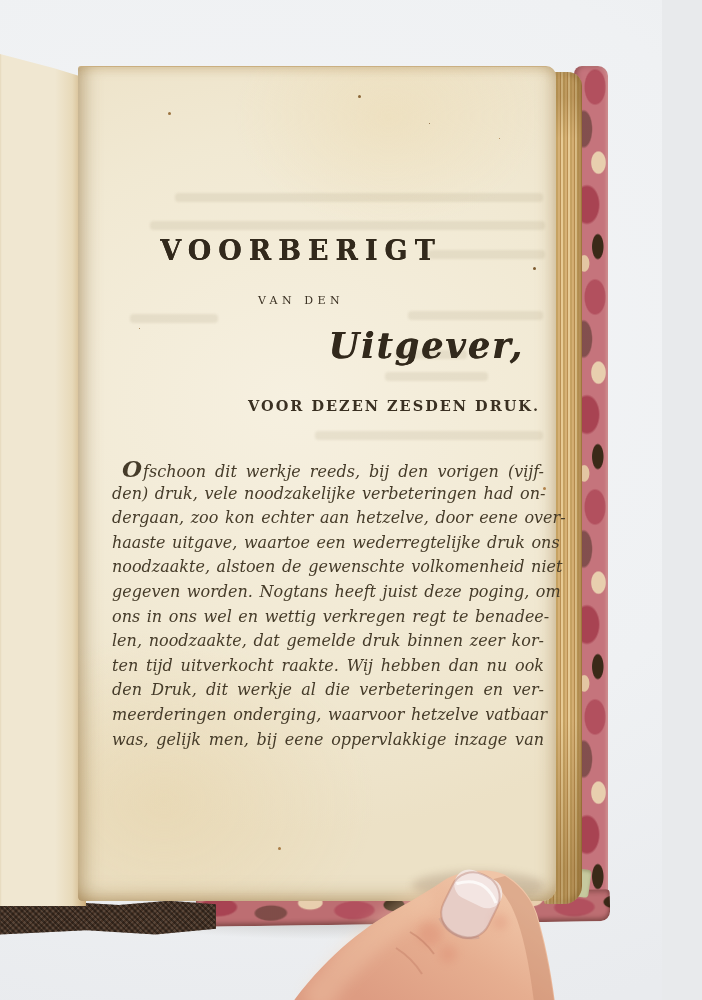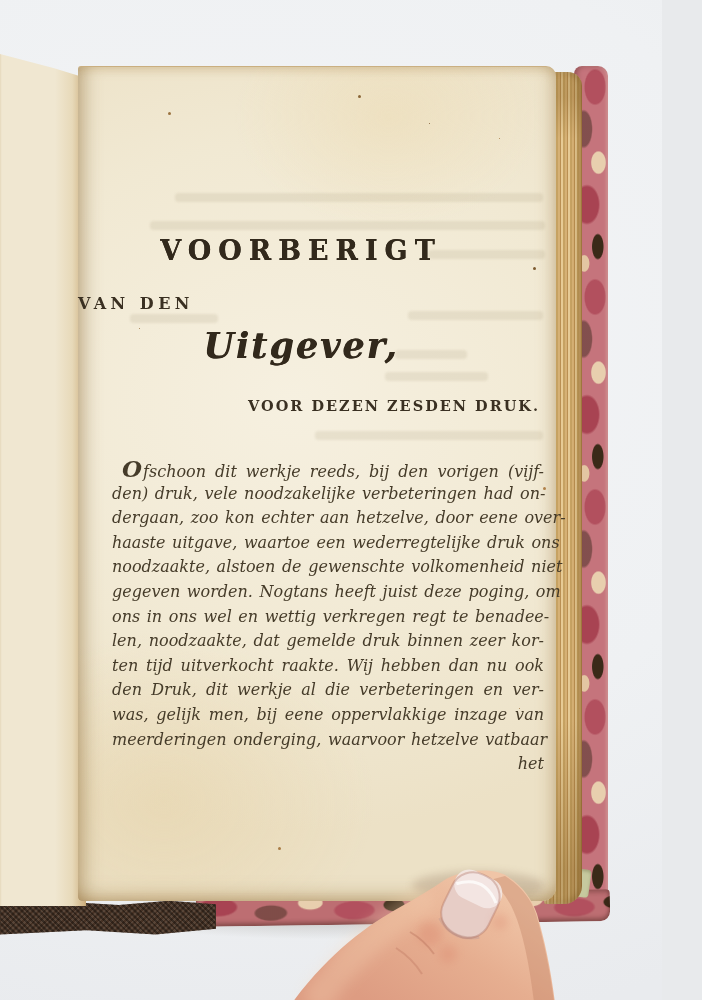--- a/index.html
+++ b/index.html
@@ -111,25 +111,25 @@
       260px 10px 0 -1px #7c5a30, 110px 735px 0 0 #a87c45, 350px 595px 0 -1px #9a7340;
   }
   
   .heading-layer{position:absolute; left:0; top:0; width:446px;}
   .title{
     position:absolute; top:168px; left:0; width:100%; text-align:center;
     font-size:27px; font-weight:bold; letter-spacing:7px; color:#32291c;
     text-shadow:0 0 0.5px #32291c;
   }
   .subtitle{
-    position:absolute; top:227px; left:0; width:100%; text-align:left;
-    font-size:16px; font-weight:bold; letter-spacing:4.5px; color:#3a3022;
+    position:absolute; top:227px; left:0; width:100%; text-align:center;
+    font-size:11px; font-weight:normal; letter-spacing:4.5px; color:#3a3022;
   }
   .blackletter{
-    position:absolute; top:258px; left:0; width:100%; text-align:center;
+    position:absolute; top:258px; left:0; width:100%; text-align:right;
     font-size:35px; font-weight:bold; font-style:italic; letter-spacing:2px; color:#32291c;
     text-shadow:0.5px 0 0 #32291c;
   }
   .edition{
     position:absolute; top:330px; left:16px; width:100%; text-align:right;
     font-size:14.5px; font-weight:bold; letter-spacing:2px; color:#3a3022;
   }
   
   .body-text{
     position:absolute; left:34px; top:390px; width:432px;
@@ -192,24 +192,23 @@
             <span class="body-line">Ofschoon dit werkje reeds, bij den vorigen (vijf-</span>
             <span class="body-line">den) druk, vele noodzakelijke verbeteringen had on-</span>
             <span class="body-line">dergaan, zoo kon echter aan hetzelve, door eene over-</span>
             <span class="body-line">haaste uitgave, waartoe een wederregtelijke druk ons</span>
             <span class="body-line">noodzaakte, alstoen de gewenschte volkomenheid niet</span>
             <span class="body-line">gegeven worden. Nogtans heeft juist deze poging, om</span>
             <span class="body-line">ons in ons wel en wettig verkregen regt te benadee-</span>
             <span class="body-line">len, noodzaakte, dat gemelde druk binnen zeer kor-</span>
             <span class="body-line">ten tijd uitverkocht raakte. Wij hebben dan nu ook</span>
             <span class="body-line">den Druk, dit werkje al die verbeteringen en ver-</span>
+            <span class="body-line">meerderingen onderging, waarvoor hetzelve vatbaar</span>
             <span class="body-line">was, gelijk men, bij eene oppervlakkige inzage van</span>
-            <span class="body-line">meerderingen onderging, waarvoor hetzelve vatbaar</span>
           </div>
-        <span class="catchword">het</span>
       </div>
 
     </div>
 
     <svg class="finger" viewBox="0 0 702 1000" xmlns="http://www.w3.org/2000/svg">
       <defs>
         <linearGradient id="skinGrad" gradientUnits="userSpaceOnUse" x1="470" y1="870" x2="380" y2="1010">
           <stop offset="0" stop-color="#f0c5a7"></stop>
           <stop offset="0.45" stop-color="#e6ae90"></stop>
           <stop offset="1" stop-color="#dd9c82"></stop>

